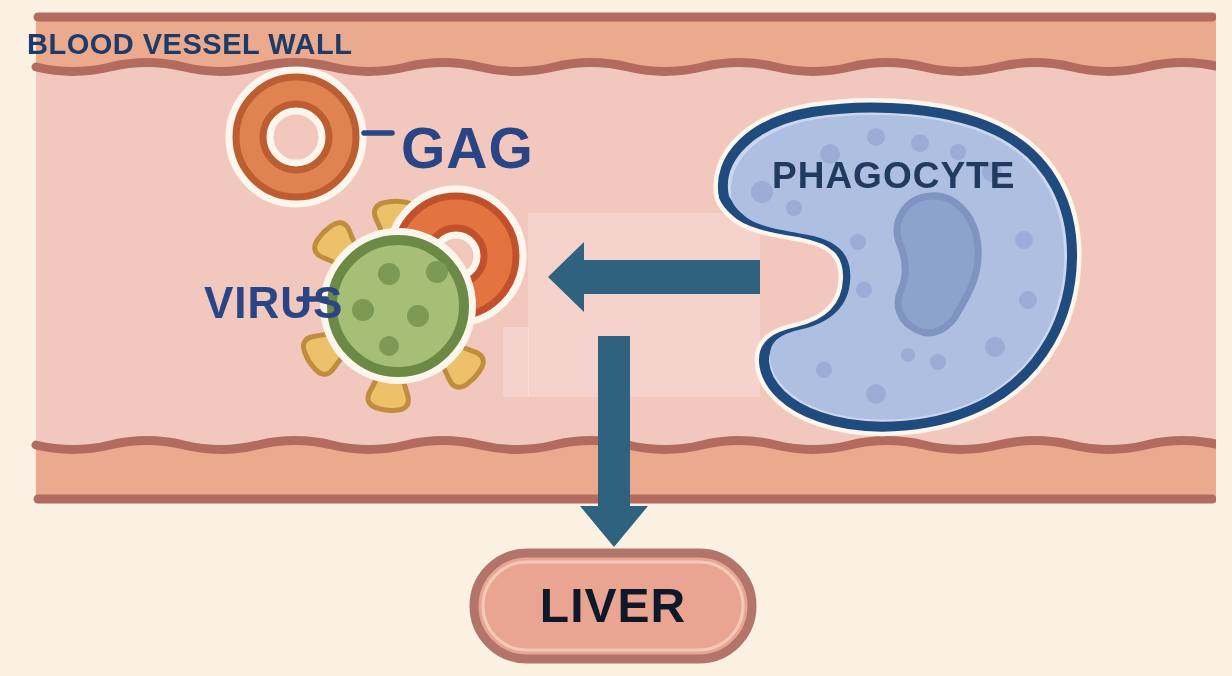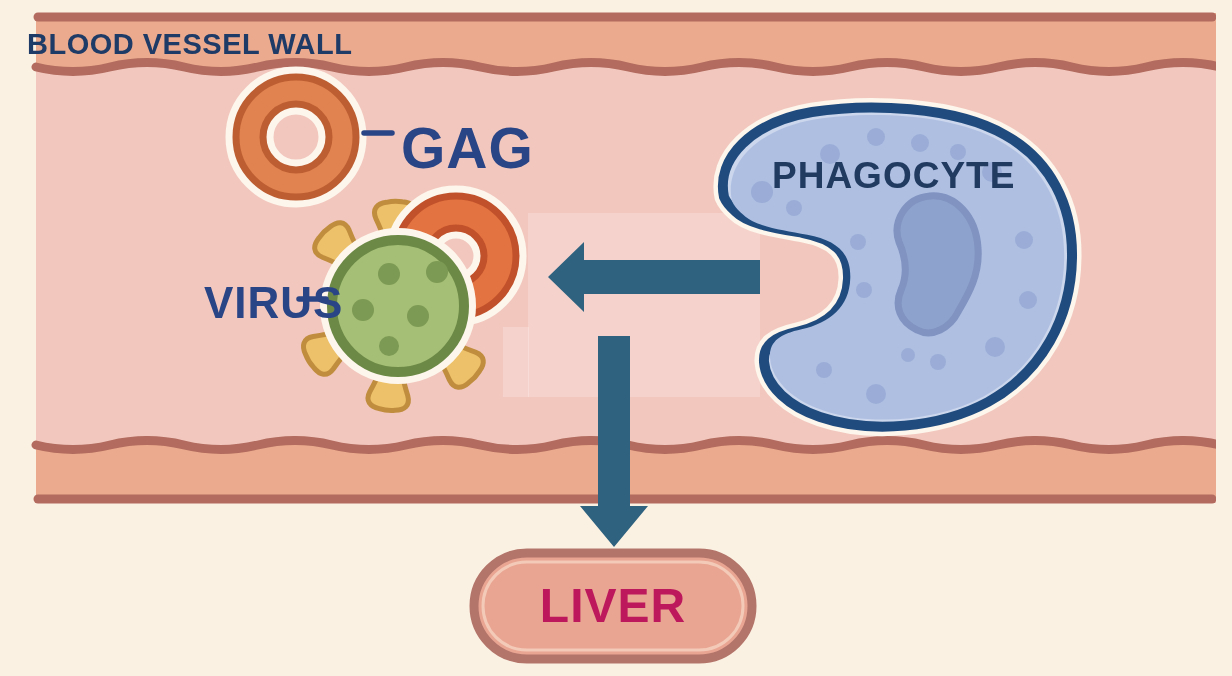--- a/index.html
+++ b/index.html
@@ -24,21 +24,21 @@
     font-size:29px;
     color:var(--text_navy,#1e3a66);
     letter-spacing:0.5px;
   }
   .label.gag{left:401px;top:120px;font-size:57px;text-align:center;}
   .label.virus{left:160px;top:281px;font-size:44px;margin-left:44px;}
   .label.phagocyte{left:772px;top:157px;font-size:37px;color:#213a60;text-align:center;}
   .label.liver{
     left:474px;top:582px;width:278px;
     font-size:48px;text-align:center;
-    color:#be185d;
+    color:#0f172a;
   }
 </style>
 </head>
 <body>
 
 <div id="stage">
 
   <svg id="artwork" width="1232" height="676" viewBox="0 0 1232 676">
 
     <g>

